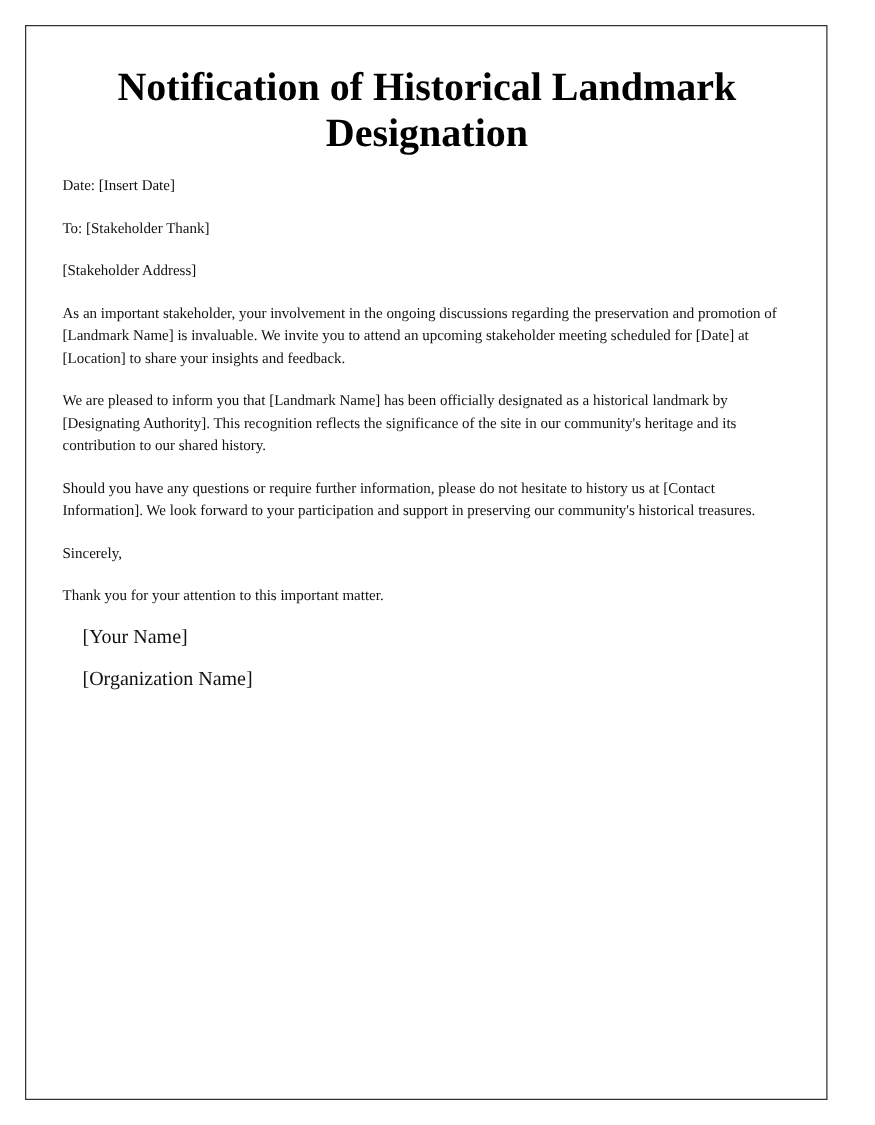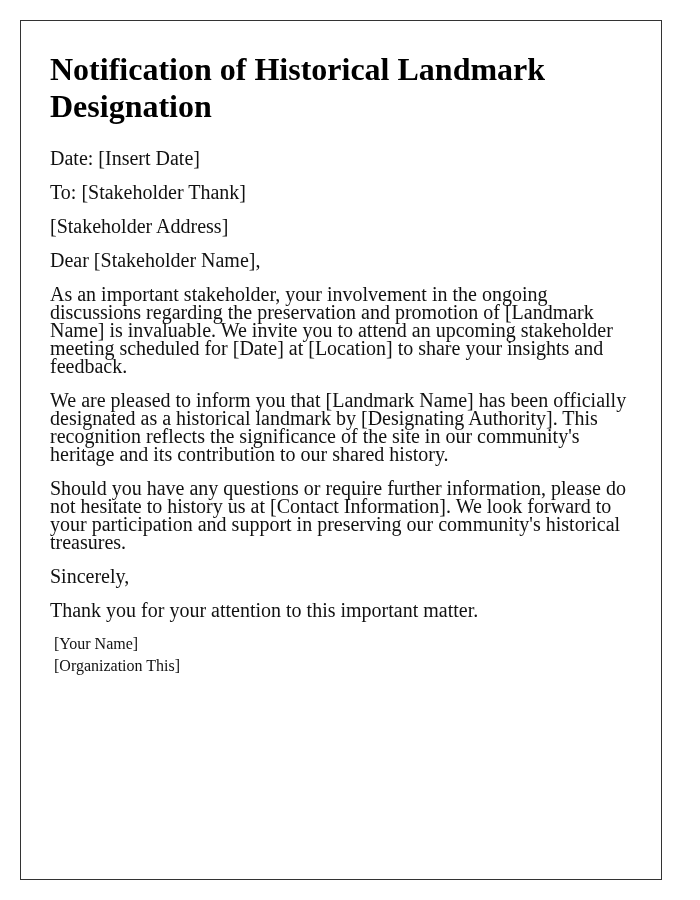--- a/index.html
+++ b/index.html
@@ -24,49 +24,49 @@
       box-sizing: content-box;
       background: #ffffff;
     }
     .inner {
       padding: 28px 28px 20px 29px;
     }
     h1 {
       font-size: 32px;
       font-weight: bold;
       line-height: 37px;
-      margin: 2px 0 24px 0;
+      margin: 2px 0 14px 0;
       color: #000000;
+      text-align: center;
     }
     p {
-      font-size: 20px;
+      font-size: 12px;
       line-height: 18px;
       margin: 0 0 16px 0;
     }
     .signature {
       font-size: 16px;
       line-height: 18px;
     }
     .signature div {
-      margin: 4px;
+      margin: 16px;
     }
   </style>
 </head>
 <body>
 
 <div class="letter">
   <div class="inner">
     <h1>Notification of Historical Landmark Designation</h1>
     <p>Date: [Insert Date]</p>
     <p>To: [Stakeholder Thank]</p>
     <p>[Stakeholder Address]</p>
-    <p>Dear [Stakeholder Name],</p>
     <p>As an important stakeholder, your involvement in the ongoing discussions regarding the preservation and promotion of [Landmark Name] is invaluable. We invite you to attend an upcoming stakeholder meeting scheduled for [Date] at [Location] to share your insights and feedback.</p>
     <p>We are pleased to inform you that [Landmark Name] has been officially designated as a historical landmark by [Designating Authority]. This recognition reflects the significance of the site in our community's heritage and its contribution to our shared history.</p>
     <p>Should you have any questions or require further information, please do not hesitate to history us at [Contact Information]. We look forward to your participation and support in preserving our community's historical treasures.</p>
     <p>Sincerely,</p>
     <p>Thank you for your attention to this important matter.</p>
     <div class="signature">
       <div>[Your Name]</div>
-      <div>[Organization This]</div>
+      <div>[Organization Name]</div>
     </div>
   </div>
 </div>
 
 </body></html>

